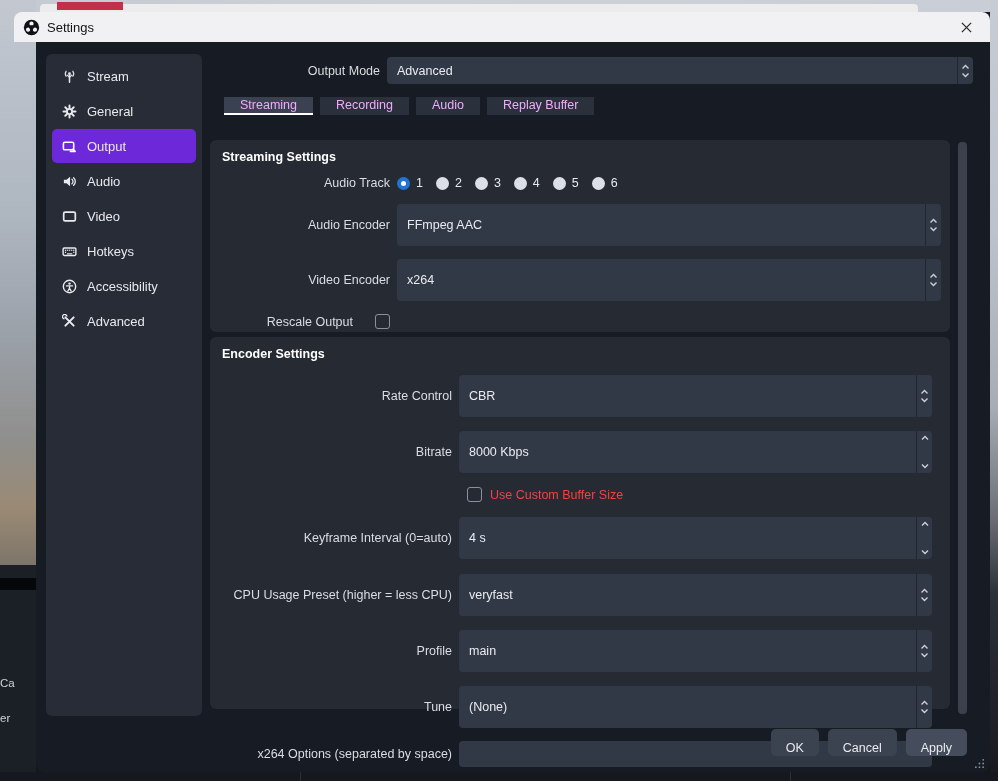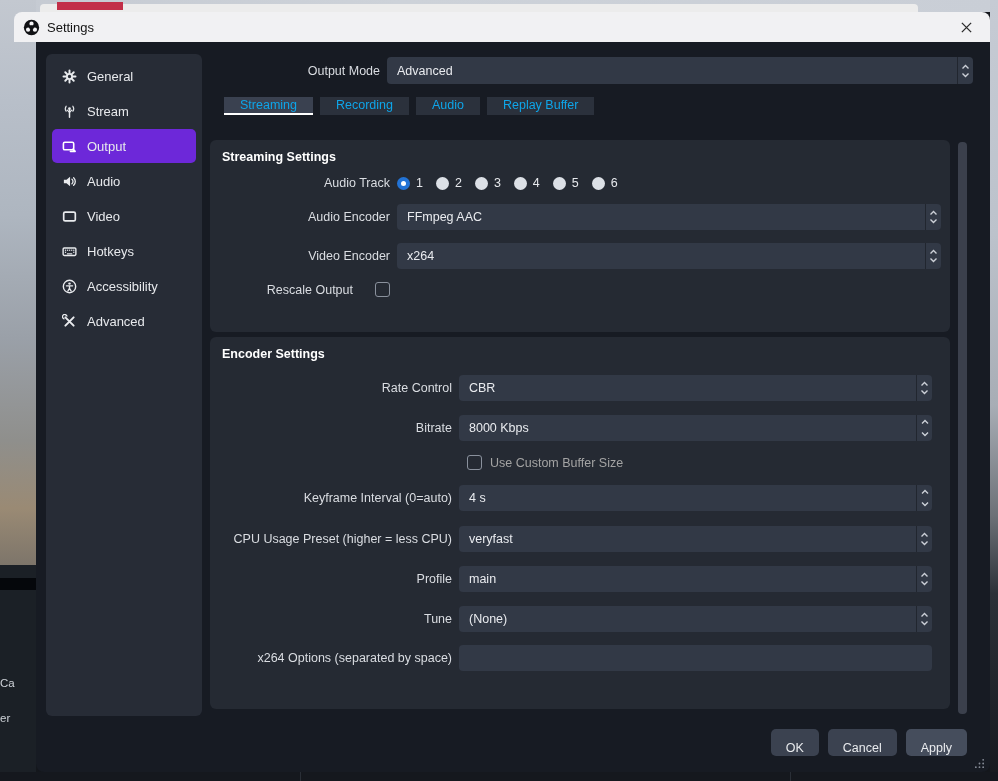--- a/index.html
+++ b/index.html
@@ -30,60 +30,60 @@
 
   
   #sidebar { position:absolute; left:10px; top:12px; width:156px; height:662px; background:#272c36; border-radius:6px; padding:4px; }
   .nav-item { display:flex; align-items:center; gap:10px; height:34px; margin:1px 2px; padding:0 9px;
               border-radius:5px; color:#e7e9ec; font-size:13px; }
   .nav-item.sel { background:#6d28d9; }
   .nav-ic { width:16px; height:16px; display:flex; align-items:center; justify-content:center; flex:none; }
 
   
   .lbl { font-size:12.5px; color:#dadde2; white-space:nowrap; }
-  .combo { display:flex; align-items:stretch; background:#323946; border-radius:4px; height:26px; overflow:hidden; }
+  .combo { display:flex; align-items:stretch; background:#323946; border-radius:4px; height:42px; overflow:hidden; }
   .combo .val { flex:1; display:flex; align-items:center; padding:0 10px; font-size:12.5px; color:#e9ebef; white-space:nowrap; }
   .combo .spin { width:16px; border-left:1px solid #21262f; display:flex; flex-direction:column;
                  align-items:center; justify-content:center; gap:2px; }
   .combo.spinbox .spin { justify-content:space-between; padding:4px 0; border-left:1px solid #21262f; }
   .combo.disabled { background:#2a303a; }
   .combo.disabled .val { color:#68707e; }
   .textfield { background:#323946; border:none; border-radius:4px; height:26px; padding:0 10px;
                font-size:12.5px; color:#e9ebef; font-family:inherit; width:100%; }
   .checkbox { width:15px; height:15px; border:1px solid #8a919d; border-radius:3px; background:transparent; flex:none; }
   .radio { width:13px; height:13px; border-radius:50%; background:#dce0e6; position:relative; flex:none; }
   .radio.on { background:#2273d6; }
   .radio.on::after { content:''; position:absolute; left:4px; top:4px; width:5px; height:5px; border-radius:50%; background:#fff; }
   .radio-opt { display:flex; align-items:center; gap:6px; margin-right:13px; font-size:12.5px; color:#e6e8ec; }
 
   
   #outmode-row { position:absolute; left:0; top:15px; width:937px; display:flex; align-items:center; }
   #outmode-row .lbl { width:344px; text-align:right; margin-right:7px; }
   #outmode-row .combo { flex:1; height:27px; }
 
   #tabs { position:absolute; left:188px; top:55px; display:flex; gap:7px; }
-  .tab { height:18px; padding:0 16px; background:#2b313c; color:#0ea5e9; font-size:12.5px;
+  .tab { height:18px; padding:0 16px; background:#2b313c; color:#f0abfc; font-size:12.5px;
          display:flex; align-items:center; border-bottom:2px solid transparent; }
   .tab.active { background:#3a4150; border-bottom:2px solid #ffffff; }
 
   .groupbox { position:absolute; left:174px; width:740px; background:#252a33; border-radius:6px; }
   #group-streaming { top:98px; height:192px; padding:10px 9px 0 12px; }
   #group-encoder  { top:295px; height:372px; padding:10px 18px 0 12px; }
   .group-title { font-size:12.5px; font-weight:bold; color:#ffffff; }
   .row { display:flex; align-items:center; }
   .row .lbl { text-align:right; margin-right:7px; }
   .g1 .row .lbl { width:168px; }
   .g2 .row .lbl { width:230px; }
   .row .combo, .row .textfield { flex:1; }
   .lblbox { display:flex; align-items:center; justify-content:flex-end; gap:22px; margin-right:7px; }
   .g1 .lblbox { width:168px; }
   .g1 .lblbox .lbl { width:auto; margin-right:0; }
   .cb-row { display:flex; align-items:center; gap:8px; }
   .cb-row .spacer { width:237px; }
-  .cb-row .cb-lbl { font-size:12.5px; color:#a3a3a3; }
+  .cb-row .cb-lbl { font-size:12.5px; color:#ef4444; }
 
   #scrollbar { position:absolute; left:922px; top:100px; width:9px; height:572px; background:#3b404c; border-radius:4px; }
 
   #footer { position:absolute; right:23px; top:687px; display:flex; gap:9px; }
   .btn { height:27px; padding:12px 15px; background:#3b4250; border:none; border-radius:5px;
          color:#e9ebee; font-size:12.5px; font-family:inherit; }
   .btn.apply { background:#454d5c; }
   #resize-grip { position:absolute; right:5px; bottom:3px; }
 
   svg { display:block; }
@@ -121,38 +121,38 @@
       </svg>
   </span>
 </div>
 
 <div class="abs" id="dialog">
 
   <div id="sidebar">
     <div class="nav-item">
       <span class="nav-ic">
         <svg width="15" height="15" viewBox="0 0 16 16">
+          <circle cx="8" cy="5" r="1.5" fill="#e9ebee"></circle>
+          <path d="M8,6.5 V14" stroke="#e9ebee" stroke-width="1.6" stroke-linecap="round"></path>
+          <path d="M8,9 L5.6,6.6 M8,9 L10.4,6.6" stroke="#e9ebee" stroke-width="1.3" stroke-linecap="round"></path>
+          <path d="M4.4,7.6 A4.6,4.6 0 0 1 4.4,2.4 M11.6,7.6 A4.6,4.6 0 0 0 11.6,2.4" stroke="#e9ebee" stroke-width="1.3" fill="none" stroke-linecap="round"></path>
+        </svg>
+      </span>
+      <span>Stream</span>
+    </div>
+    <div class="nav-item">
+      <span class="nav-ic">
+        <svg width="15" height="15" viewBox="0 0 16 16">
             <g stroke="#e9ebee" stroke-width="2.1" stroke-linecap="round">
           <path d="M12,8 H14.4 M10.8,10.8 L12.5,12.5 M8,12 V14.4 M5.2,10.8 L3.5,12.5 M4,8 H1.6 M5.2,5.2 L3.5,3.5 M8,4 V1.6 M10.8,5.2 L12.5,3.5"></path>
         </g>
             <circle cx="8" cy="8" r="2.8" fill="none" stroke="#e9ebee" stroke-width="2"></circle>
           </svg>
       </span>
       <span>General</span>
-    </div>
-    <div class="nav-item">
-      <span class="nav-ic">
-        <svg width="15" height="15" viewBox="0 0 16 16">
-          <circle cx="8" cy="5" r="1.5" fill="#e9ebee"></circle>
-          <path d="M8,6.5 V14" stroke="#e9ebee" stroke-width="1.6" stroke-linecap="round"></path>
-          <path d="M8,9 L5.6,6.6 M8,9 L10.4,6.6" stroke="#e9ebee" stroke-width="1.3" stroke-linecap="round"></path>
-          <path d="M4.4,7.6 A4.6,4.6 0 0 1 4.4,2.4 M11.6,7.6 A4.6,4.6 0 0 0 11.6,2.4" stroke="#e9ebee" stroke-width="1.3" fill="none" stroke-linecap="round"></path>
-        </svg>
-      </span>
-      <span>Stream</span>
     </div>
     <div class="nav-item sel">
       <span class="nav-ic">
         <svg width="15" height="15" viewBox="0 0 16 16">
           <rect x="1.5" y="3.5" width="11" height="8" rx="1.5" fill="none" stroke="#ffffff" stroke-width="1.7"></rect>
           <path d="M9,13.2 H14 L11.8,10.8" stroke="#ffffff" stroke-width="1.7" fill="none" stroke-linecap="round" stroke-linejoin="round"></path>
         </svg>
       </span>
       <span>Output</span>
     </div>

